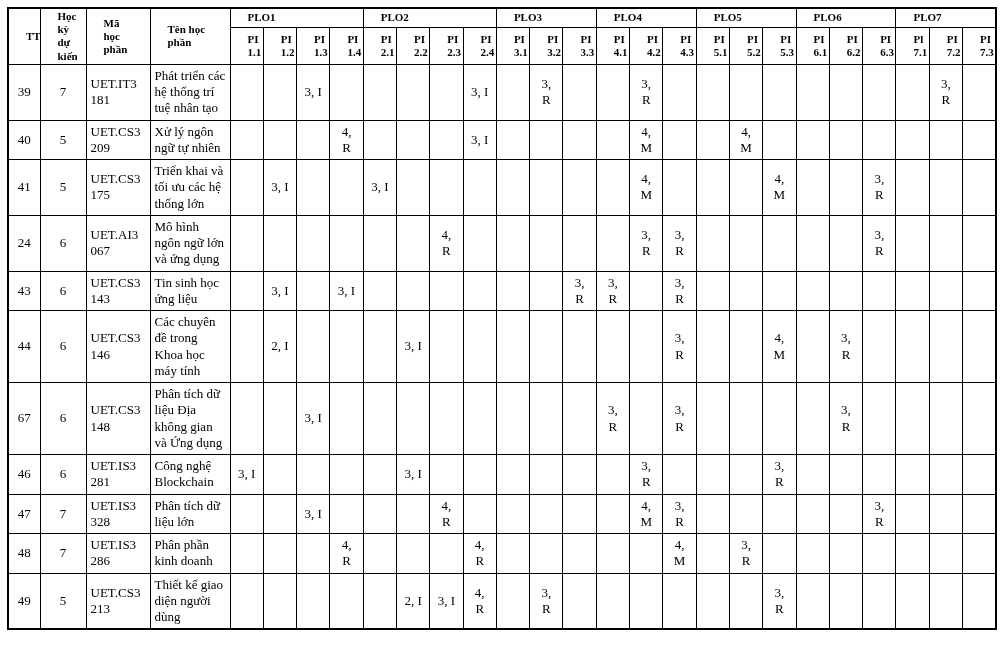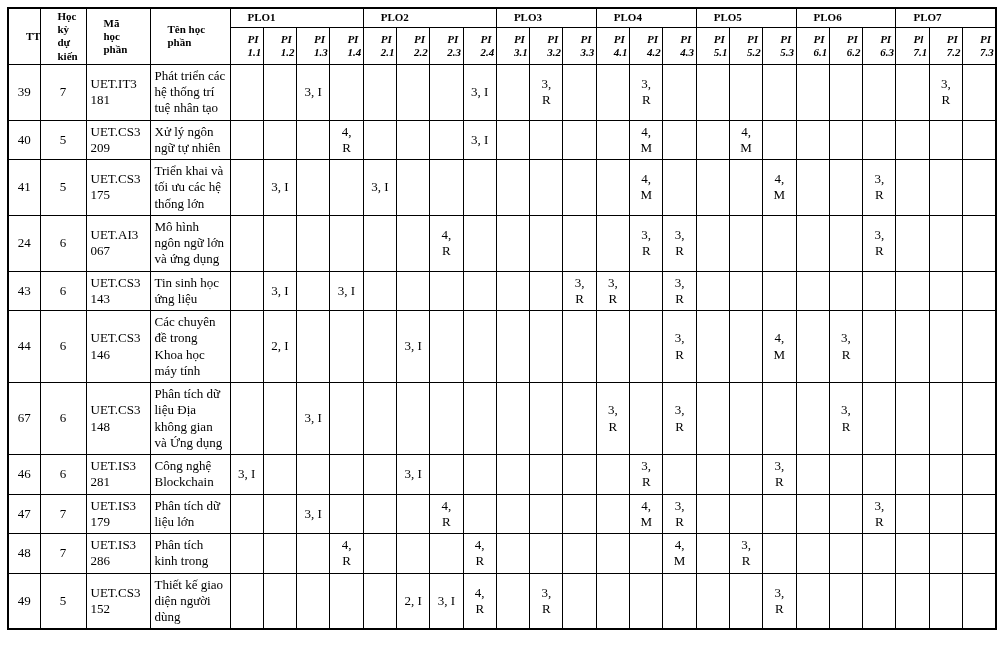--- a/index.html
+++ b/index.html
@@ -35,21 +35,21 @@
     text-align: center;
     padding: 3px 1px;
   }
   td.code, td.name {
     text-align: left;
     padding-left: 4px;
     padding-right: 2px;
   }
   .pre { white-space: pre-line; }
   thead tr.group-row th { height: 19px; }
-  thead tr.pi-row th { height: 36px; font-style: italic; }
+  thead tr.pi-row th { height: 36px; }
 </style>
 </head>
 <body>
 
 <div class="page">
   <table class="plo">
     <colgroup>
       <col style="width:32px">
       <col style="width:46px">
       <col style="width:64px">
@@ -375,21 +375,21 @@
           <td class="pi pre"></td>
           <td class="pi pre"></td>
           <td class="pi pre"></td>
           <td class="pi pre"></td>
           <td class="pi pre"></td>
           <td class="pi pre"></td>
         </tr>
         <tr>
           <td class="tt">47</td>
           <td class="sem">7</td>
-          <td class="code">UET.IS3 179</td>
+          <td class="code">UET.IS3 328</td>
           <td class="name">Phân tích dữ liệu lớn</td>
           <td class="pi pre"></td>
           <td class="pi pre"></td>
           <td class="pi pre">3, I</td>
           <td class="pi pre"></td>
           <td class="pi pre"></td>
           <td class="pi pre"></td>
           <td class="pi pre">4,
 R</td>
           <td class="pi pre"></td>
@@ -409,21 +409,21 @@
           <td class="pi pre">3,
 R</td>
           <td class="pi pre"></td>
           <td class="pi pre"></td>
           <td class="pi pre"></td>
         </tr>
         <tr>
           <td class="tt">48</td>
           <td class="sem">7</td>
           <td class="code">UET.IS3 286</td>
-          <td class="name">Phân tích kinh trong</td>
+          <td class="name">Phân phần kinh doanh</td>
           <td class="pi pre"></td>
           <td class="pi pre"></td>
           <td class="pi pre"></td>
           <td class="pi pre">4,
 R</td>
           <td class="pi pre"></td>
           <td class="pi pre"></td>
           <td class="pi pre"></td>
           <td class="pi pre">4,
 R</td>
@@ -441,21 +441,21 @@
           <td class="pi pre"></td>
           <td class="pi pre"></td>
           <td class="pi pre"></td>
           <td class="pi pre"></td>
           <td class="pi pre"></td>
           <td class="pi pre"></td>
         </tr>
         <tr>
           <td class="tt">49</td>
           <td class="sem">5</td>
-          <td class="code">UET.CS3 152</td>
+          <td class="code">UET.CS3 213</td>
           <td class="name">Thiết kế giao diện người dùng</td>
           <td class="pi pre"></td>
           <td class="pi pre"></td>
           <td class="pi pre"></td>
           <td class="pi pre"></td>
           <td class="pi pre"></td>
           <td class="pi pre">2, I</td>
           <td class="pi pre">3, I</td>
           <td class="pi pre">4,
 R</td>

